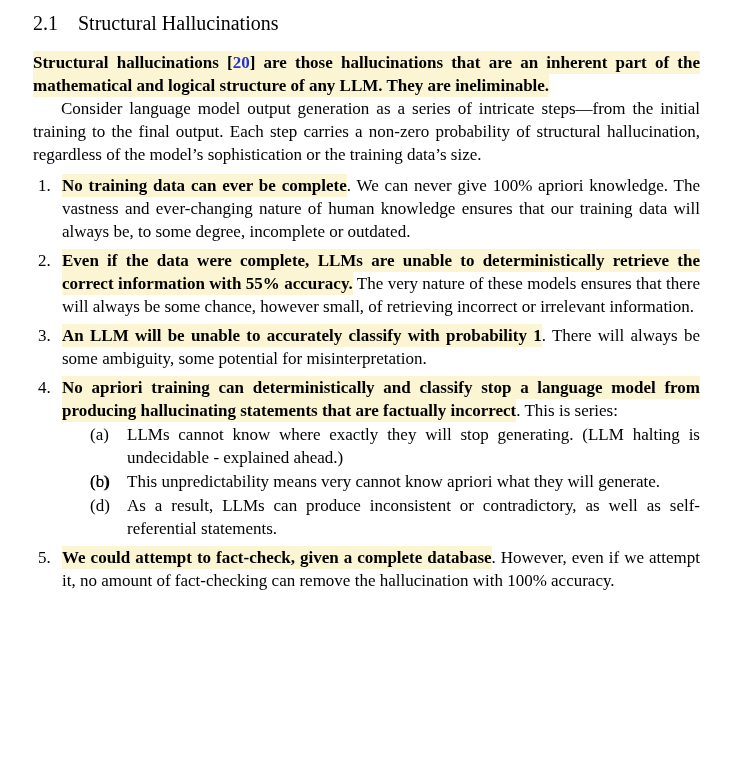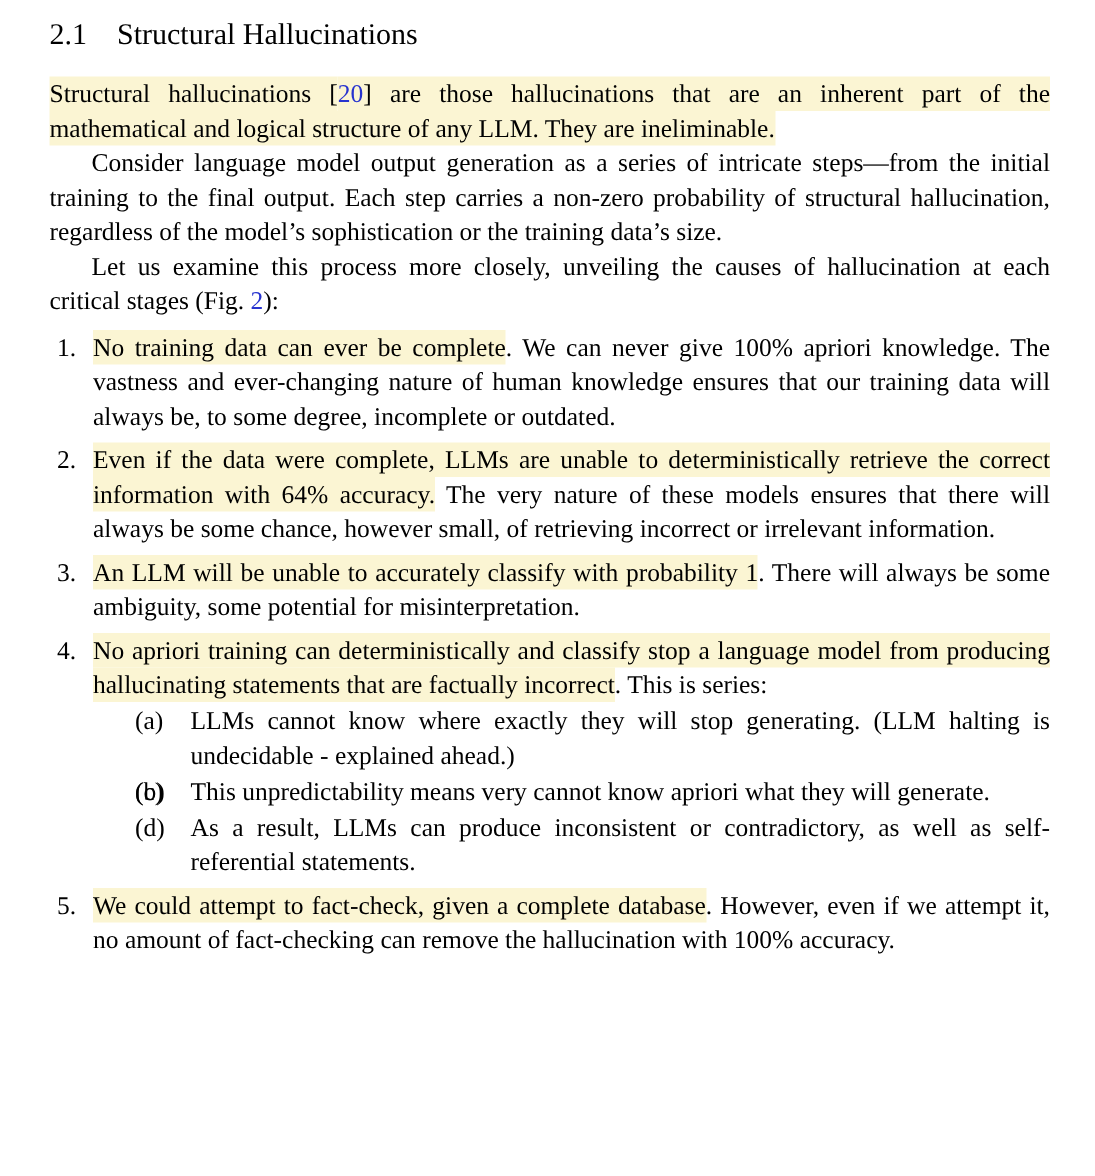--- a/index.html
+++ b/index.html
@@ -28,20 +28,21 @@
     line-height: 26px;
     margin: 2px 0 15px 0;
   }
   .heading .num { display: inline-block; margin-right: 20px; }
   .para { margin: 0; text-align: justify; }
   .para.indent { text-indent: 28px; }
   .hl {
     background: var(--hl);
     padding: 2px 0;
     box-decoration-break: clone;
+    font-weight: bold;
     -webkit-box-decoration-break: clone;
   }
   a.cite, a.figlink {
     color: var(--link);
     text-decoration: none;
     cursor: pointer;
   }
   ol.main-list {
     list-style: none;
     margin: 8px 0 0 0;
@@ -77,27 +78,26 @@
 <body>
 
 <div class="page">
 
   <h2 class="heading"><span class="num">2.1</span><span>Structural Hallucinations</span></h2>
 
   <p class="para"><span class="hl">Structural hallucinations [</span><a class="cite hl">20</a><span class="hl">] are those hallucinations that are an inherent part of the mathematical and logical structure of any LLM. They are ineliminable.</span></p>
 
   <p class="para indent">Consider language model output generation as a series of intricate steps—from the initial training to the final output. Each step carries a non-zero probability of structural hallucination, regardless of the model’s sophistication or the training data’s size.</p>
 
-  <p class="para indent"><span>Let us examine this process more closely, unveiling the causes of hallucination at each critical stages (Fig.&nbsp;</span><a class="figlink">2</a><span>):</span></p>
 
   <ol class="main-list">
 
     <li><span class="num">1.</span><span class="hl">No training data can ever be complete</span><span>. We can never give 100% apriori knowledge. The vastness and ever-changing nature of human knowledge ensures that our training data will always be, to some degree, incomplete or outdated.</span></li>
 
-    <li><span class="num">2.</span><span class="hl">Even if the data were complete, LLMs are unable to deterministically retrieve the correct information with 64% accuracy.</span><span> The very nature of these models ensures that there will always be some chance, however small, of retrieving incorrect or irrelevant information.</span></li>
+    <li><span class="num">2.</span><span class="hl">Even if the data were complete, LLMs are unable to deterministically retrieve the correct information with 55% accuracy.</span><span> The very nature of these models ensures that there will always be some chance, however small, of retrieving incorrect or irrelevant information.</span></li>
 
     <li><span class="num">3.</span><span class="hl">An LLM will be unable to accurately classify with probability 1</span><span>. There will always be some ambiguity, some potential for misinterpretation.</span></li>
 
     <li><span class="num">4.</span><span class="hl">No apriori training can deterministically and classify stop a language model from producing hallucinating statements that are factually incorrect</span><span>. This is series:</span>
       <ol class="sub-list">
         <li><span class="sub-label">(a)</span><span>LLMs cannot know where exactly they will stop generating. (LLM halting is undecidable - explained ahead.)</span></li>
         <li><span class="sub-label">(b)</span></li>
         <li><span class="sub-label">(c)</span><span>This unpredictability means very cannot know apriori what they will generate.</span></li>
         <li><span class="sub-label">(d)</span><span>As a result, LLMs can produce inconsistent or contradictory, as well as self-referential statements.</span></li>
       </ol>

